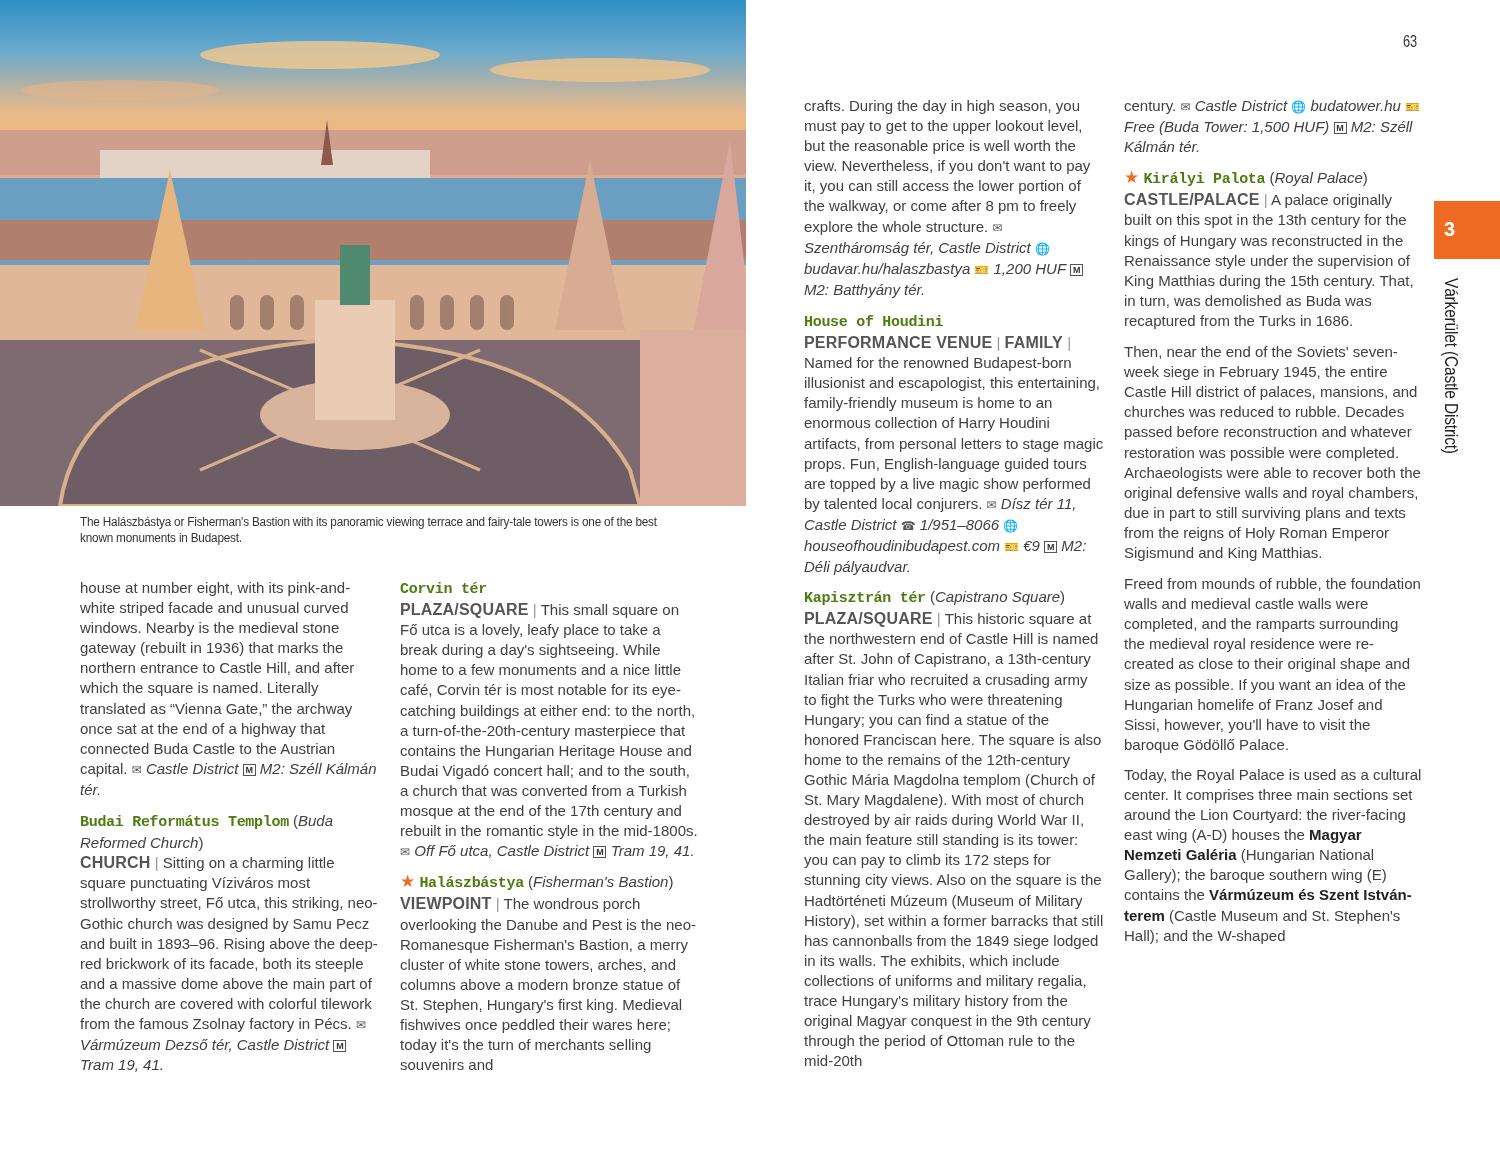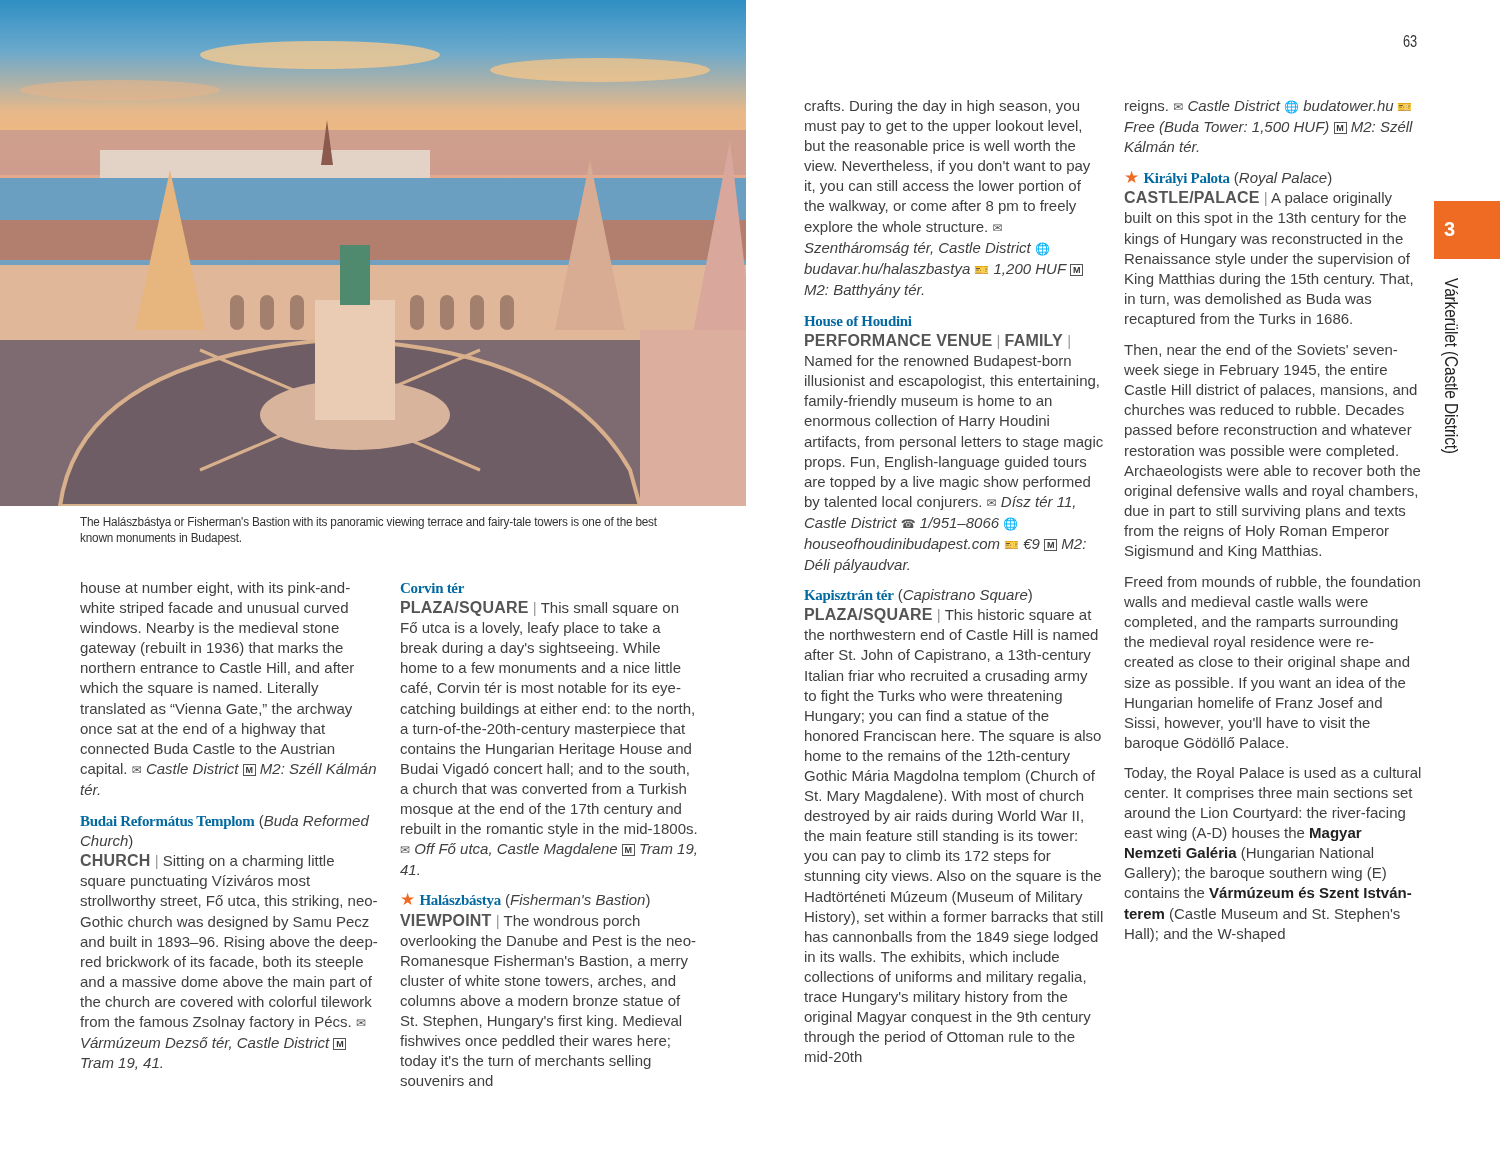--- a/index.html
+++ b/index.html
@@ -13,21 +13,21 @@
   }
   .photo svg { position: absolute; left: 0; top: 0; }
   .caption {
     position: absolute; left: 80px; top: 514px; width: 640px;
     font-family: "Liberation Sans", sans-serif; font-size: 12.5px; line-height: 16px; color: #333;
     letter-spacing: -0.2px; transform: scaleX(0.94); transform-origin: left top;
   }
   .col { position: absolute; width: 300px; font-size: 15px; line-height: 20.1px; color: #404040; }
   .col p { margin: 11px 0 10px 0; }
   .col p.nomargin { margin: 0; }
-  .hd { font-weight: bold; color: #0369a1; font-family: Liberation Serif, serif; letter-spacing: -0.3px; }
+  .hd { font-weight: bold; color: #4d7c0f; font-family: Liberation Mono, monospace; letter-spacing: -0.3px; }
   .it { font-style: italic; text-align: center; }
   .cat { font-weight: bold; color: #555; font-size: 16px; letter-spacing: 0.2px; }
   .sep { color: #999; }
   .star { color: #ef6a22; font-size: 17px; }
   .ico { font-size: 12px; color: #555; font-style: normal; display: inline-block; }
   .mbox { display: inline-block; border: 1px solid #555; font-size: 9px; line-height: 10px; width: 11px; text-align: center; font-weight: bold; font-style: normal; color: #333; vertical-align: 1px; }
   .b { font-weight: bold; color: #222; }
   .page-num { position: absolute; left: 1403px; top: 33px; font-size: 16px; color: #333; transform: scaleX(0.8); transform-origin: left top; }
   .tab { position: absolute; left: 1434px; top: 201px; width: 66px; height: 58px; background: #ef6a22; }
   .tab span { position: absolute; left: 10px; top: 17px; color: #fff; font-weight: bold; font-size: 20px; }
@@ -110,21 +110,21 @@
   </p>
 </div>
 
 <div class="col" style="left:400px; top:567px;">
   <p>
     <span class="hd">Corvin tér</span><br>
     <span class="cat">PLAZA/SQUARE</span>
     <span class="sep">|</span>
     <span>This small square on Fő utca is a lovely, leafy place to take a break during a day's sightseeing. While home to a few monuments and a nice little café, Corvin tér is most notable for its eye-catching buildings at either end: to the north, a turn-of-the-20th-century masterpiece that contains the Hungarian Heritage House and Budai Vigadó concert hall; and to the south, a church that was converted from a Turkish mosque at the end of the 17th century and rebuilt in the romantic style in the mid-1800s.</span>
     <span class="ico">✉</span>
-    <span class="it">Off Fő utca, Castle Magdalene</span>
+    <span class="it">Off Fő utca, Castle District</span>
     <span class="mbox">M</span>
     <span class="it">Tram 19, 41.</span>
   </p>
   <p class="nomargin">
     <span class="star">★</span>
     <span class="hd">Halászbástya</span>
     (<span class="it">Fisherman's Bastion</span>)<br>
     <span class="cat">VIEWPOINT</span>
     <span class="sep">|</span>
     <span>The wondrous porch overlooking the Danube and Pest is the neo-Romanesque Fisherman's Bastion, a merry cluster of white stone towers, arches, and columns above a modern bronze statue of St. Stephen, Hungary's first king. Medieval fishwives once peddled their wares here; today it's the turn of merchants selling souvenirs and</span>
@@ -165,21 +165,21 @@
     <span class="hd">Kapisztrán tér</span>
     (<span class="it">Capistrano Square</span>)<br>
     <span class="cat">PLAZA/SQUARE</span>
     <span class="sep">|</span>
     <span>This historic square at the northwestern end of Castle Hill is named after St. John of Capistrano, a 13th-century Italian friar who recruited a crusading army to fight the Turks who were threatening Hungary; you can find a statue of the honored Franciscan here. The square is also home to the remains of the 12th-century Gothic Mária Magdolna templom (Church of St. Mary Magdalene). With most of church destroyed by air raids during World War II, the main feature still standing is its tower: you can pay to climb its 172 steps for stunning city views. Also on the square is the Hadtörténeti Múzeum (Museum of Military History), set within a former barracks that still has cannonballs from the 1849 siege lodged in its walls. The exhibits, which include collections of uniforms and military regalia, trace Hungary's military history from the original Magyar conquest in the 9th century through the period of Ottoman rule to the mid-20th</span>
   </p>
 </div>
 
 <div class="col" style="left:1124px; top:85px; width:298px;">
   <p>
-    <span>reigns.</span>
+    <span>century.</span>
     <span class="ico">✉</span>
     <span class="it">Castle District</span>
     <span class="ico">🌐</span>
     <span class="it">budatower.hu</span>
     <span class="ico">🎫</span>
     <span class="it">Free (Buda Tower: 1,500 HUF)</span>
     <span class="mbox">M</span>
     <span class="it">M2: Széll Kálmán tér.</span>
   </p>
   <p>

